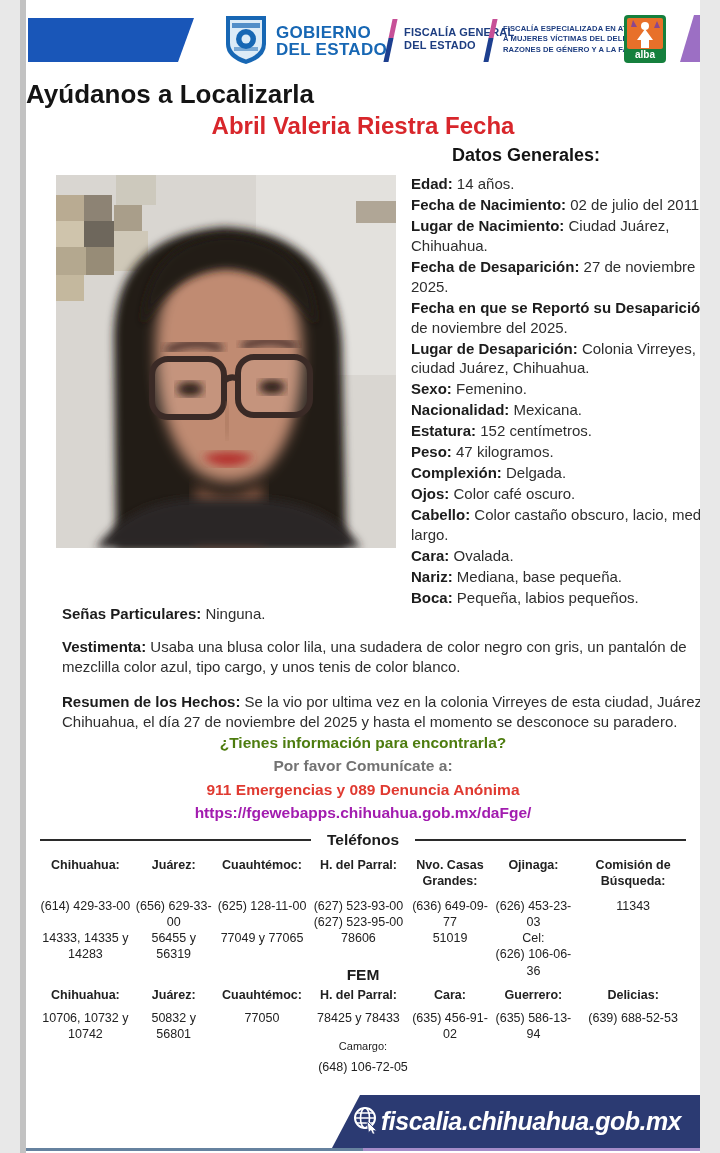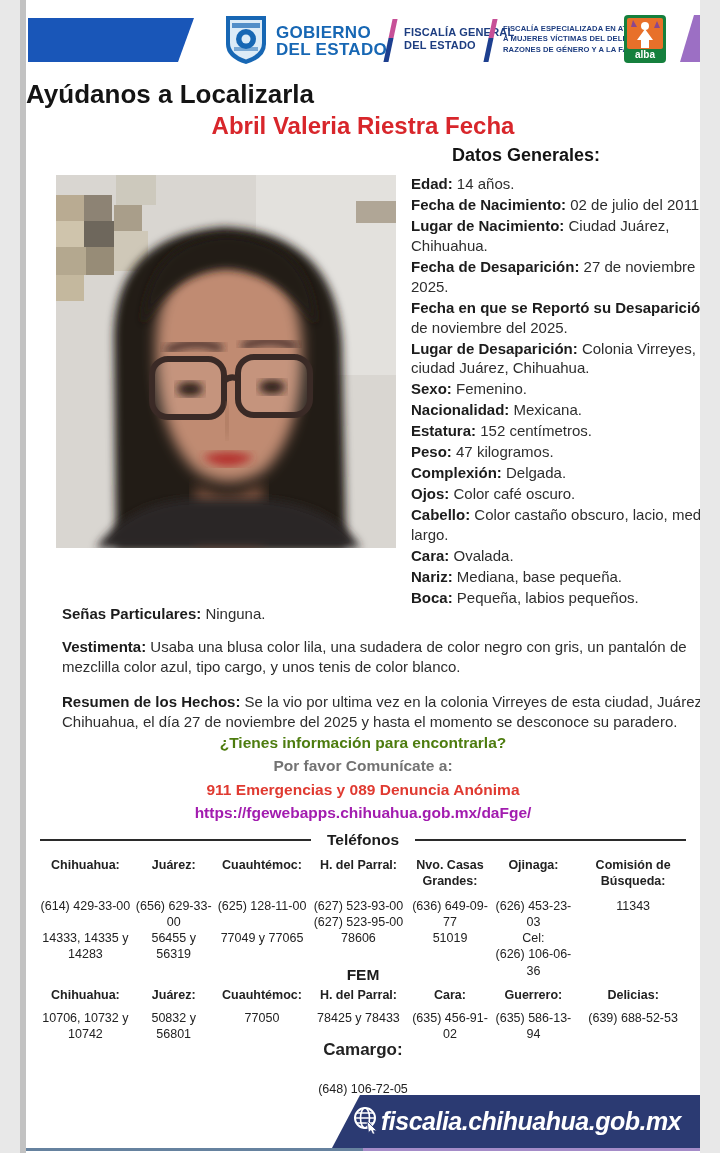--- a/index.html
+++ b/index.html
@@ -63,21 +63,21 @@
   .tel-grid { position:absolute; left:12px; right:8px; display:grid;
     grid-template-columns:14.5% 12.5% 14.5% 15% 13% 12.5% 18%;
     text-align:center; color:#222; }
   .tel-grid .h { font-weight:bold; font-size:12.5px; line-height:1.25; }
   .tel-grid .v { font-size:12.5px; line-height:1.3; white-space:pre-line; }
   .g-head1 { top:858px; } .g-row1 { top:898px; } .g-row2 { top:930px; }
   .fem-heading { position:absolute; top:966px; left:0; right:0; text-align:center;
     font-size:15.5px; font-weight:bold; color:#1c1c1c; }
   .g-head2 { top:988px; } .g-row3 { top:1010px; }
   .camargo { position:absolute; top:1040px; left:0; right:0; text-align:center; color:#222; }
-  .camargo .h { font-size:17px; font-weight:bold; margin-bottom:22px; }
+  .camargo .h { font-size:11px; font-weight:normal; margin-bottom:8px; }
   .camargo .v { font-size:12.5px; }
   
   .footer { position:absolute; right:0; bottom:5px; width:368px; height:53px;
     background:#2b3a72; clip-path:polygon(28px 0,100% 0,100% 100%,0 100%);
     display:flex; align-items:center; justify-content:center; }
   .footer-url { color:#ffffff; font-size:25px; font-weight:bold; font-style:italic;
     letter-spacing:-0.5px; text-decoration:none; }
   .bottom-line { position:absolute; bottom:2px; left:0; width:100%; height:3px; display:flex; }
   .bottom-line .bl { flex:1; background:#66829f; } .bottom-line .br { flex:1; background:#a58cc8; }
 </style>

